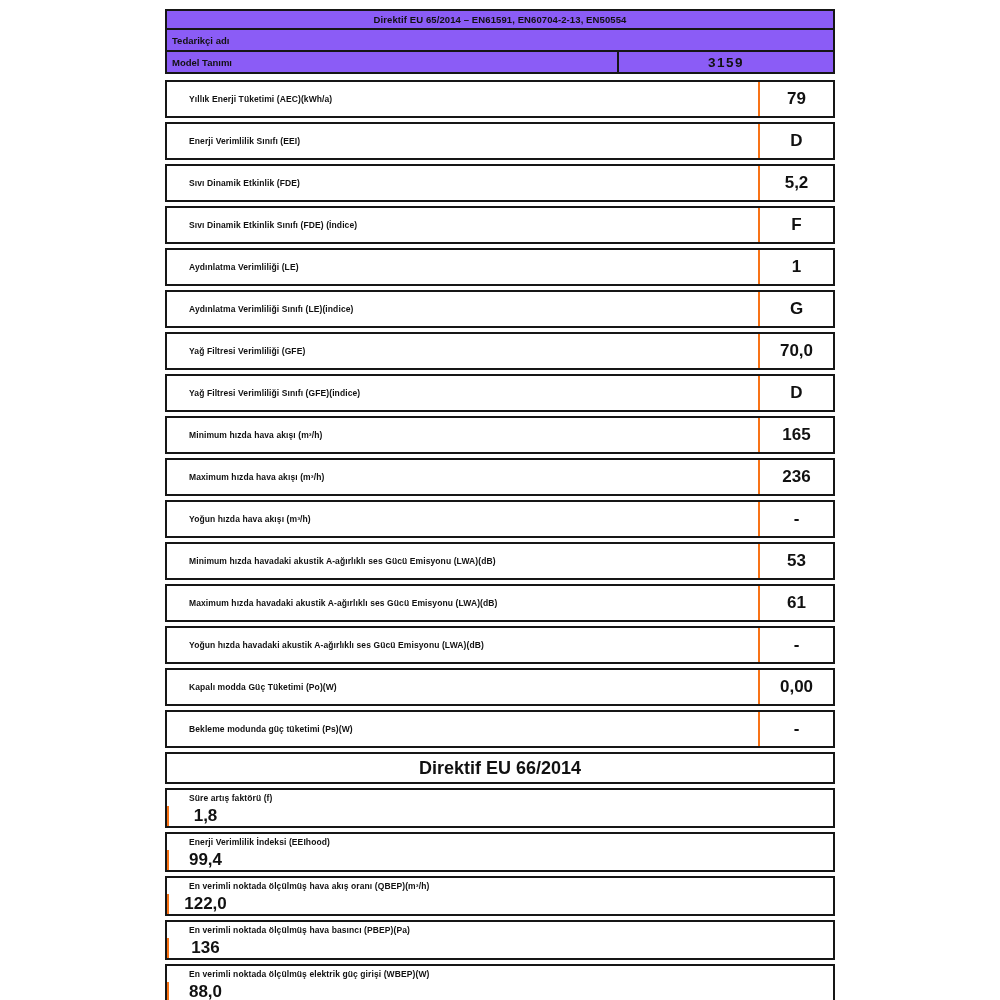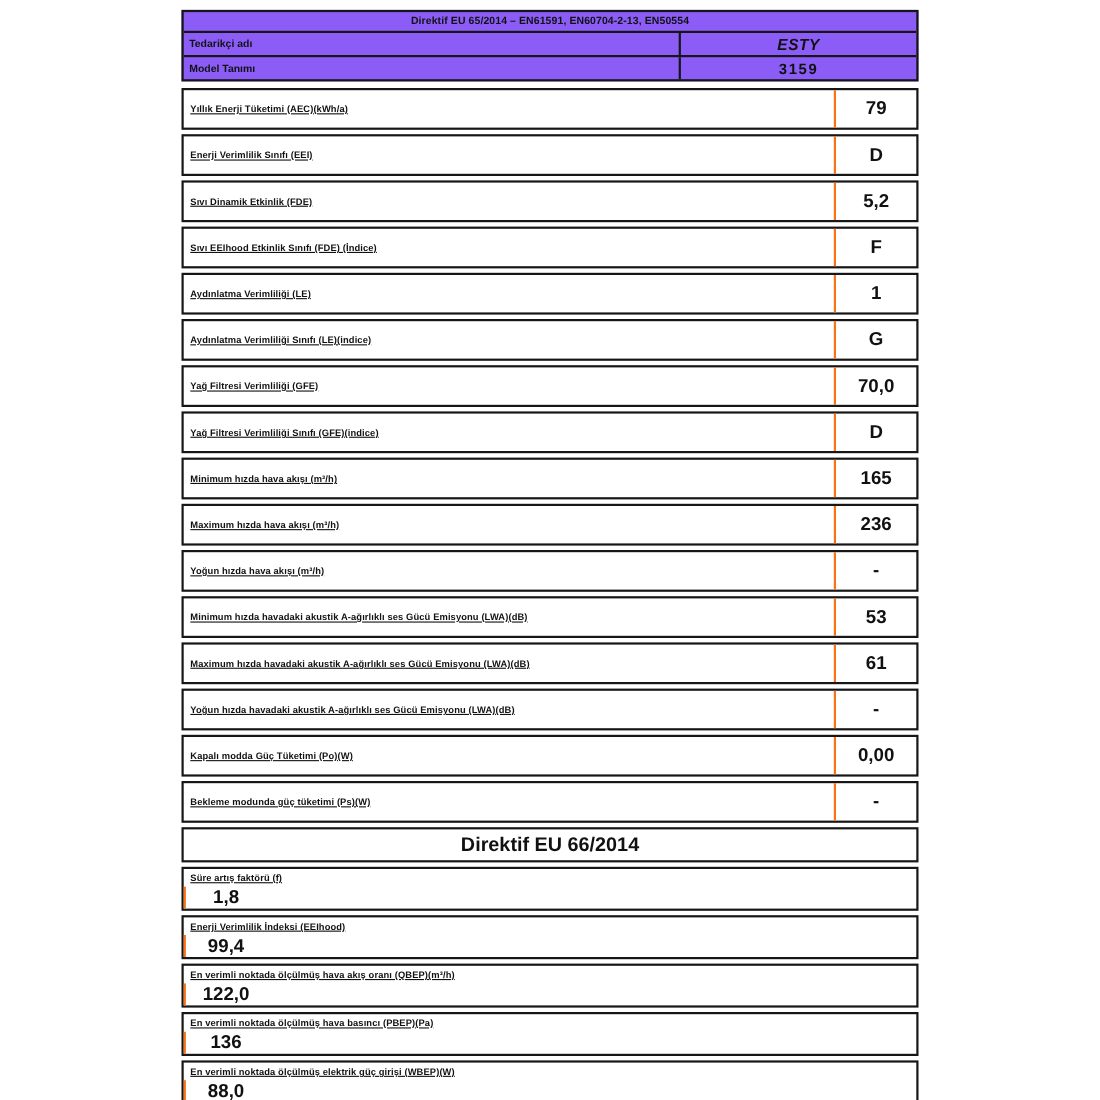--- a/index.html
+++ b/index.html
@@ -73,26 +73,25 @@
     height: 34px;
     margin-top: 4px;
     box-sizing: content-box;
   }
   .data-row.first { margin-top: 6px; }
   .s2 .data-row { height: 36px; flex-direction: column; }
   .row-label {
     flex: 1;
     display: flex;
     align-items: center;
-    padding-left: 6px;
+    padding-left: 22px;
     padding-right: 4px;
     font-size: 8.5px;
     font-weight: 700;
     letter-spacing: 0.1px;
-    text-decoration: underline;
   }
   .row-value {
     width: 73px;
     border-left: 2px solid #f97316;
     display: flex;
     align-items: center;
     justify-content: center;
     font-size: 17px;
     font-weight: 700;
   }
@@ -111,23 +110,20 @@
 </style>
 </head>
 <body>
 
 <div class="sheet">
 
   <div class="top-block">
     <div class="directive-row">Direktif EU 65/2014 – EN61591, EN60704-2-13, EN50554</div>
     <div class="id-row">
       <div class="id-label">Tedarikçi adı</div>
-      <div class="id-value">
-        <span class="brand">ESTY</span>
-      </div>
     </div>
     <div class="id-row">
       <div class="id-label">Model Tanımı</div>
       <div class="id-value">
         <span class="model">3159</span>
       </div>
     </div>
   </div>
 
   <div class="s1">
@@ -137,21 +133,21 @@
     </div>
     <div class="data-row">
       <div class="row-label">Enerji Verimlilik Sınıfı (EEI)</div>
       <div class="row-value">D</div>
     </div>
     <div class="data-row">
       <div class="row-label">Sıvı Dinamik Etkinlik (FDE)</div>
       <div class="row-value">5,2</div>
     </div>
     <div class="data-row">
-      <div class="row-label">Sıvı EEIhood Etkinlik Sınıfı (FDE) (İndice)</div>
+      <div class="row-label">Sıvı Dinamik Etkinlik Sınıfı (FDE) (İndice)</div>
       <div class="row-value">F</div>
     </div>
     <div class="data-row">
       <div class="row-label">Aydınlatma Verimliliği (LE)</div>
       <div class="row-value">1</div>
     </div>
     <div class="data-row">
       <div class="row-label">Aydınlatma Verimliliği Sınıfı (LE)(indice)</div>
       <div class="row-value">G</div>
     </div>

